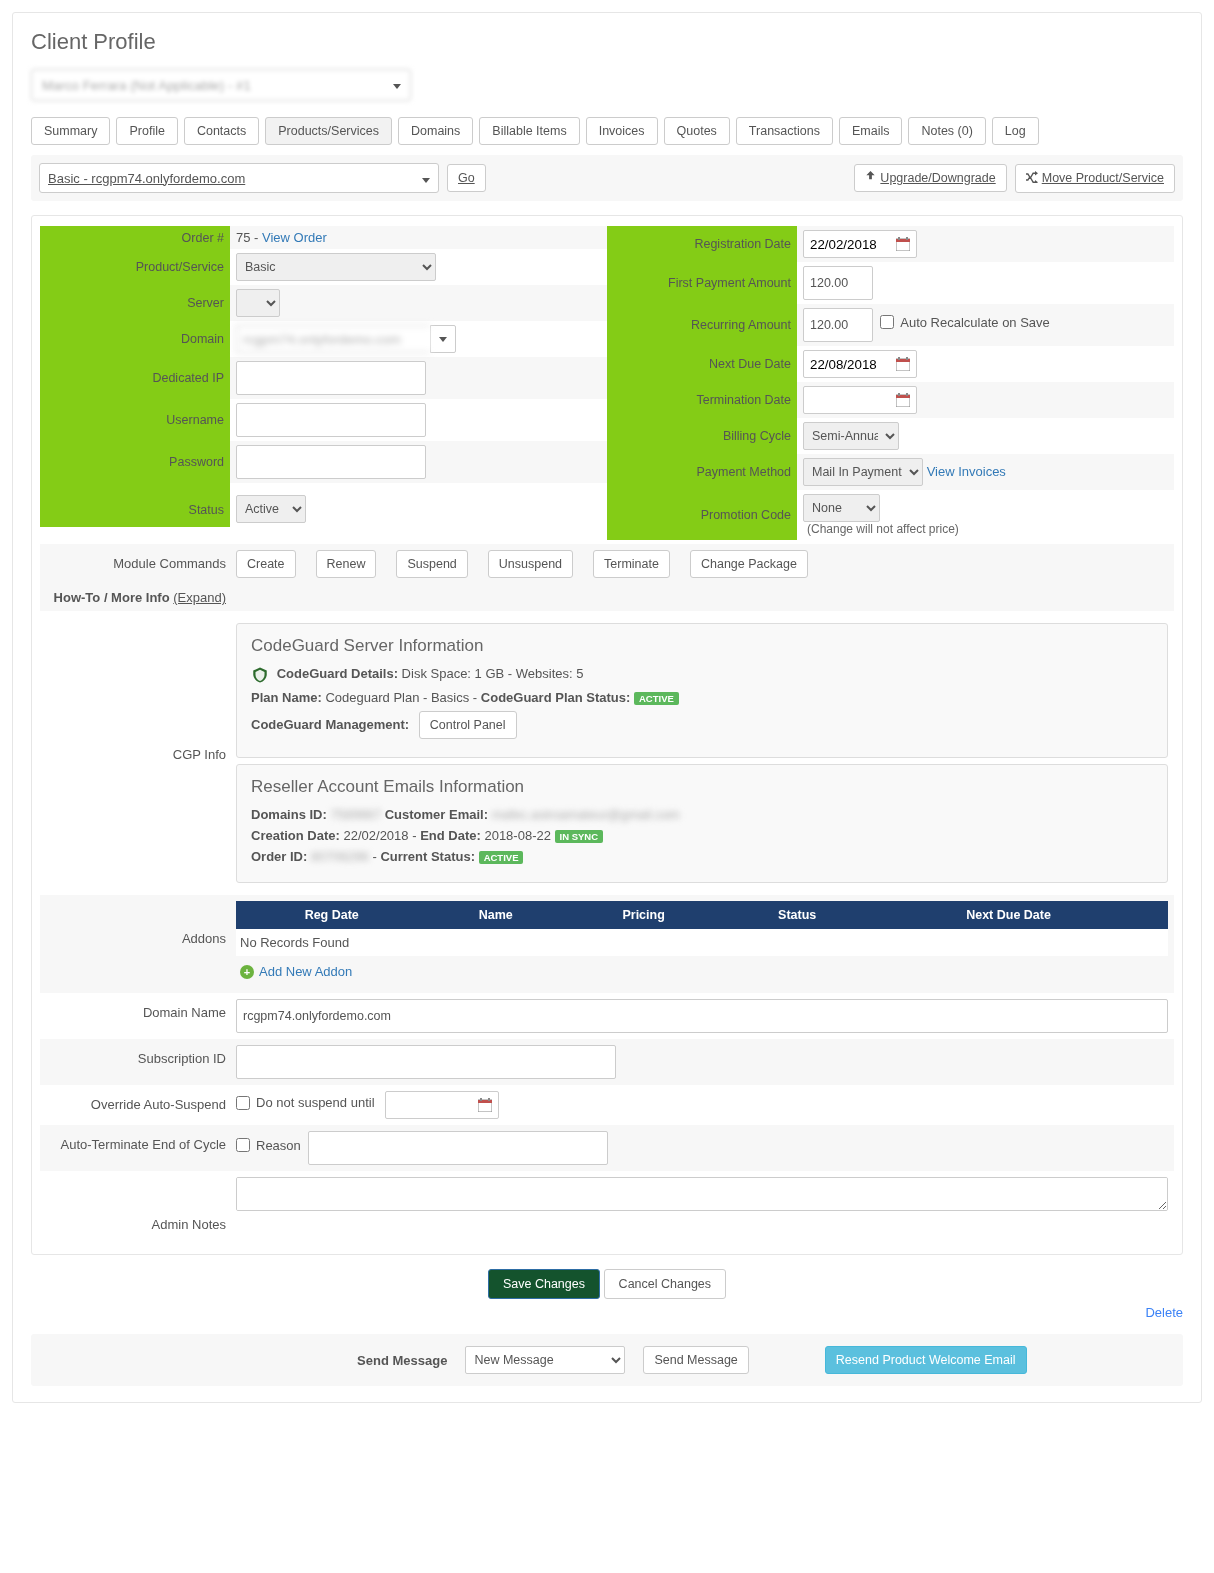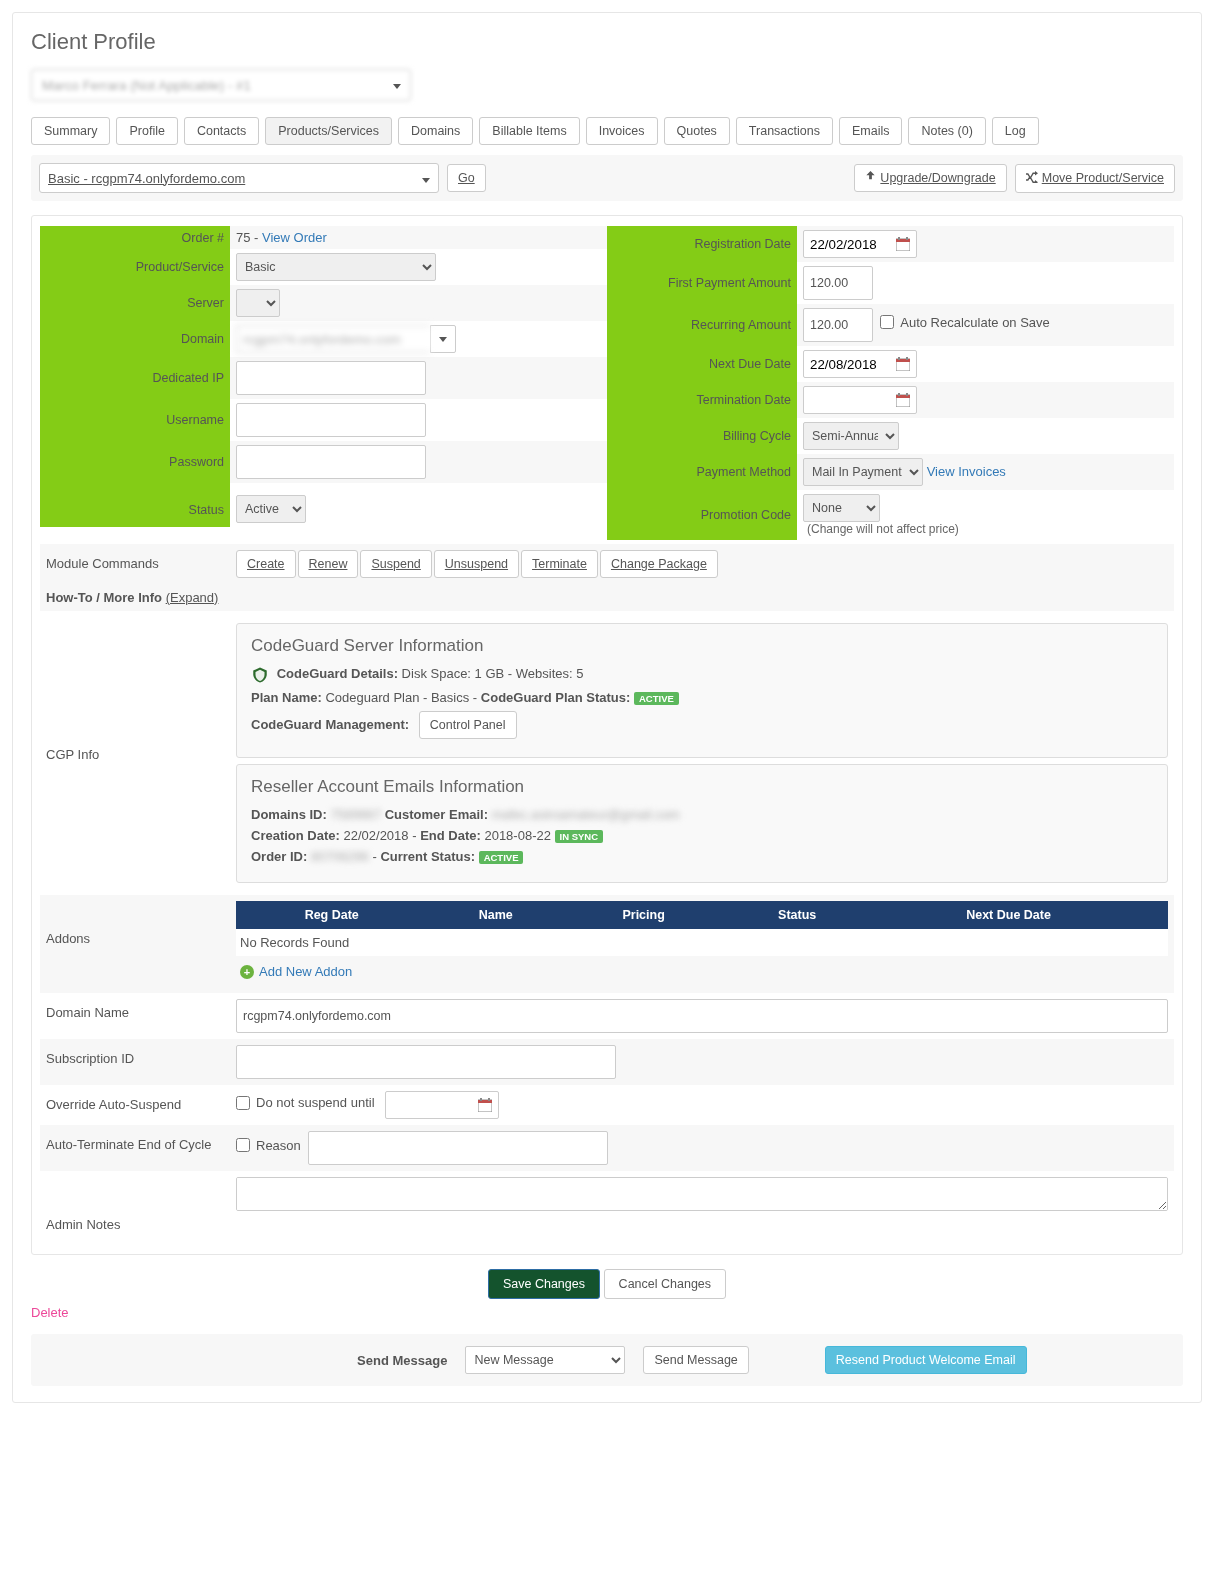--- a/index.html
+++ b/index.html
@@ -34,38 +34,38 @@
 .inp.xl { width: 100%; }
 .sel { height: 28px; border: 1px solid #ccc; border-radius: 2px; background: #efefef; padding: 0 4px; }
 .date-wrap { display: inline-flex; align-items: center; gap: 6px; border: 1px solid #ccc; border-radius: 2px; height: 28px; padding: 0 6px; background: #fff; }
 .date-wrap input { border: none; height: 24px; width: 80px; padding: 0; }
 .cal-icon { width: 14px; height: 14px; display: inline-block; }
 .cal-icon svg { display: block; }
 .link { color: #337ab7; text-decoration: none; cursor: pointer; }
 .section-full { margin-top: 4px; }
 .section-full .frow { display: flex; align-items: flex-start; padding: 6px 6px; }
 .section-full .frow.shade { background: #f7f7f7; }
-.section-full .flbl { width: 190px; text-align: left; padding-right: 10px; padding-top: 6px; flex-shrink: 0; }
+.section-full .flbl { width: 190px; text-align: right; padding-right: 10px; padding-top: 6px; flex-shrink: 0; }
 .section-full .fval { flex: 1; }
-.btn-row { display: flex; gap: 2px; flex-wrap: wrap; text-decoration: underline; }
+.btn-row { display: flex; gap: 20px; flex-wrap: wrap; }
 .info-box { border: 1px solid #ddd; border-radius: 3px; background: #f9f9f9; padding: 12px 14px; margin: 6px 0; }
 .info-box h3 { font-size: 17px; font-weight: 400; color: #666; margin-bottom: 10px; }
 .info-box p { margin: 6px 0; color: #555; }
 .badge { display: inline-block; font-size: 9.5px; font-weight: 600; padding: 1px 5px; border-radius: 2px; vertical-align: middle; }
 .badge.green { background: #5cb85c; color: #fff; }
 .shield-icon { display: inline-block; width: 18px; height: 18px; vertical-align: middle; margin-right: 4px; }
 .addons-tbl { width: 100%; border-collapse: collapse; }
 .addons-tbl th { background: #1f3f6e; color: #fff; font-weight: 600; padding: 7px 8px; font-size: 12.5px; text-align: center; }
 .addons-tbl th:last-child { width: 22px; }
 .add-addon { display: inline-flex; align-items: center; gap: 5px; color: #337ab7; cursor: pointer; margin: 8px 4px; }
 .plus-icon { width: 14px; height: 14px; background: #6cb33f; border-radius: 50%; display: inline-flex; align-items: center; justify-content: center; color: #fff; font-size: 11px; font-weight: bold; }
 .chk { width: 14px; height: 14px; vertical-align: middle; }
 .actions { text-align: center; margin-top: 14px; }
 .actions .btn { padding: 7px 14px; }
-.delete-link { color: #ec4899; display: block; margin-top: 6px; text-align: left; cursor: pointer; }
+.delete-link { color: #3b82f6; display: block; margin-top: 6px; text-align: right; cursor: pointer; }
 .send-msg { background: #f7f7f7; border-radius: 3px; margin-top: 14px; padding: 12px; display: flex; align-items: center; justify-content: center; gap: 18px; }
 .send-msg .lbl-b { font-weight: 600; width: 260px; text-align: right; }
 .blur { filter: blur(3px); color: #aaa; }
 .expand-u { text-decoration: underline; cursor: pointer; }
 .help-note { font-size: 12px; color: #666; padding-left: 4px; }
 .check-lbl { display: inline-flex; align-items: center; gap: 6px; }
 .dd-input-wrap { display: flex; }
 .dd-input-wrap input { flex: 1; border: 1px solid #ccc; border-right: none; border-radius: 2px 0 0 2px; height: 28px; padding: 0 6px; }
 .dd-btn { width: 26px; border: 1px solid #ccc; border-radius: 0 2px 2px 0; background: #fff; display: flex; align-items: center; justify-content: center; cursor: pointer; }
 .caret-down { display: inline-block; width: 0; height: 0; border-left: 4px solid transparent; border-right: 4px solid transparent; border-top: 5px solid #555; }

